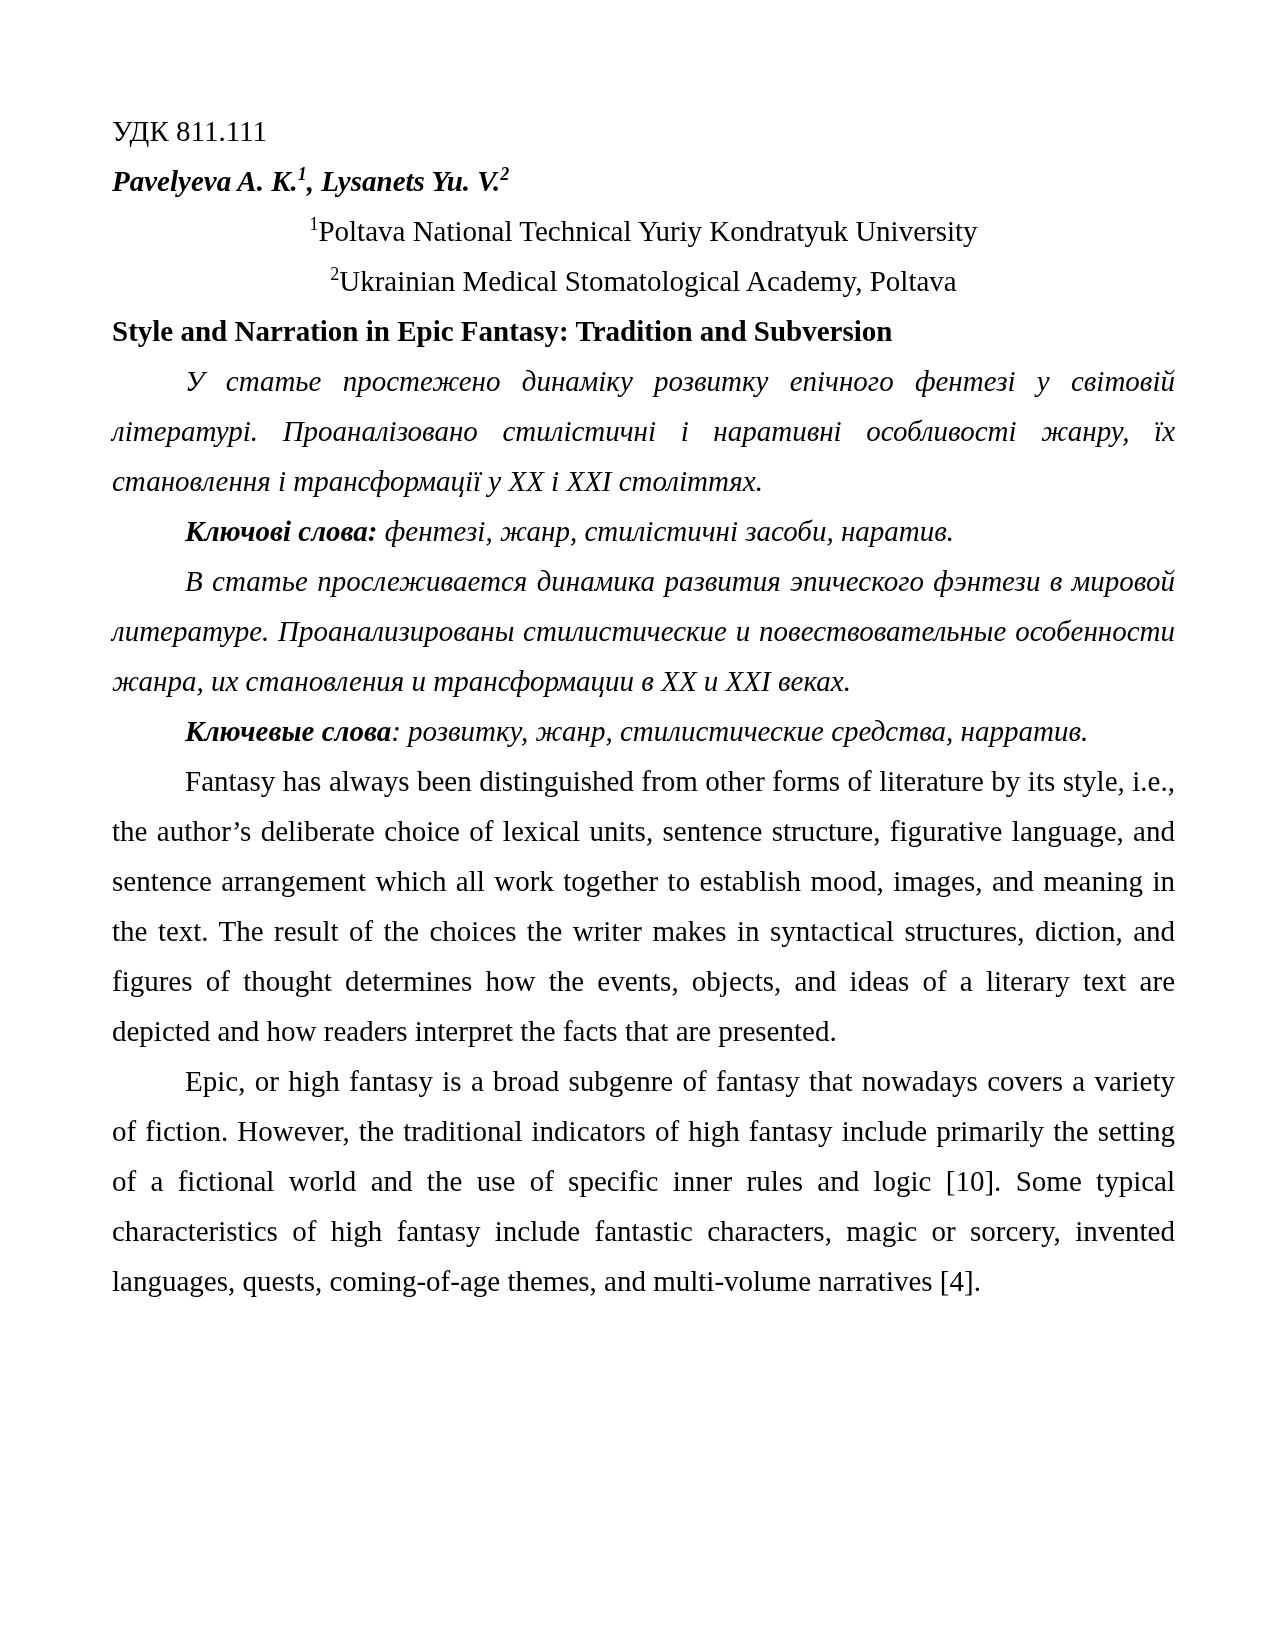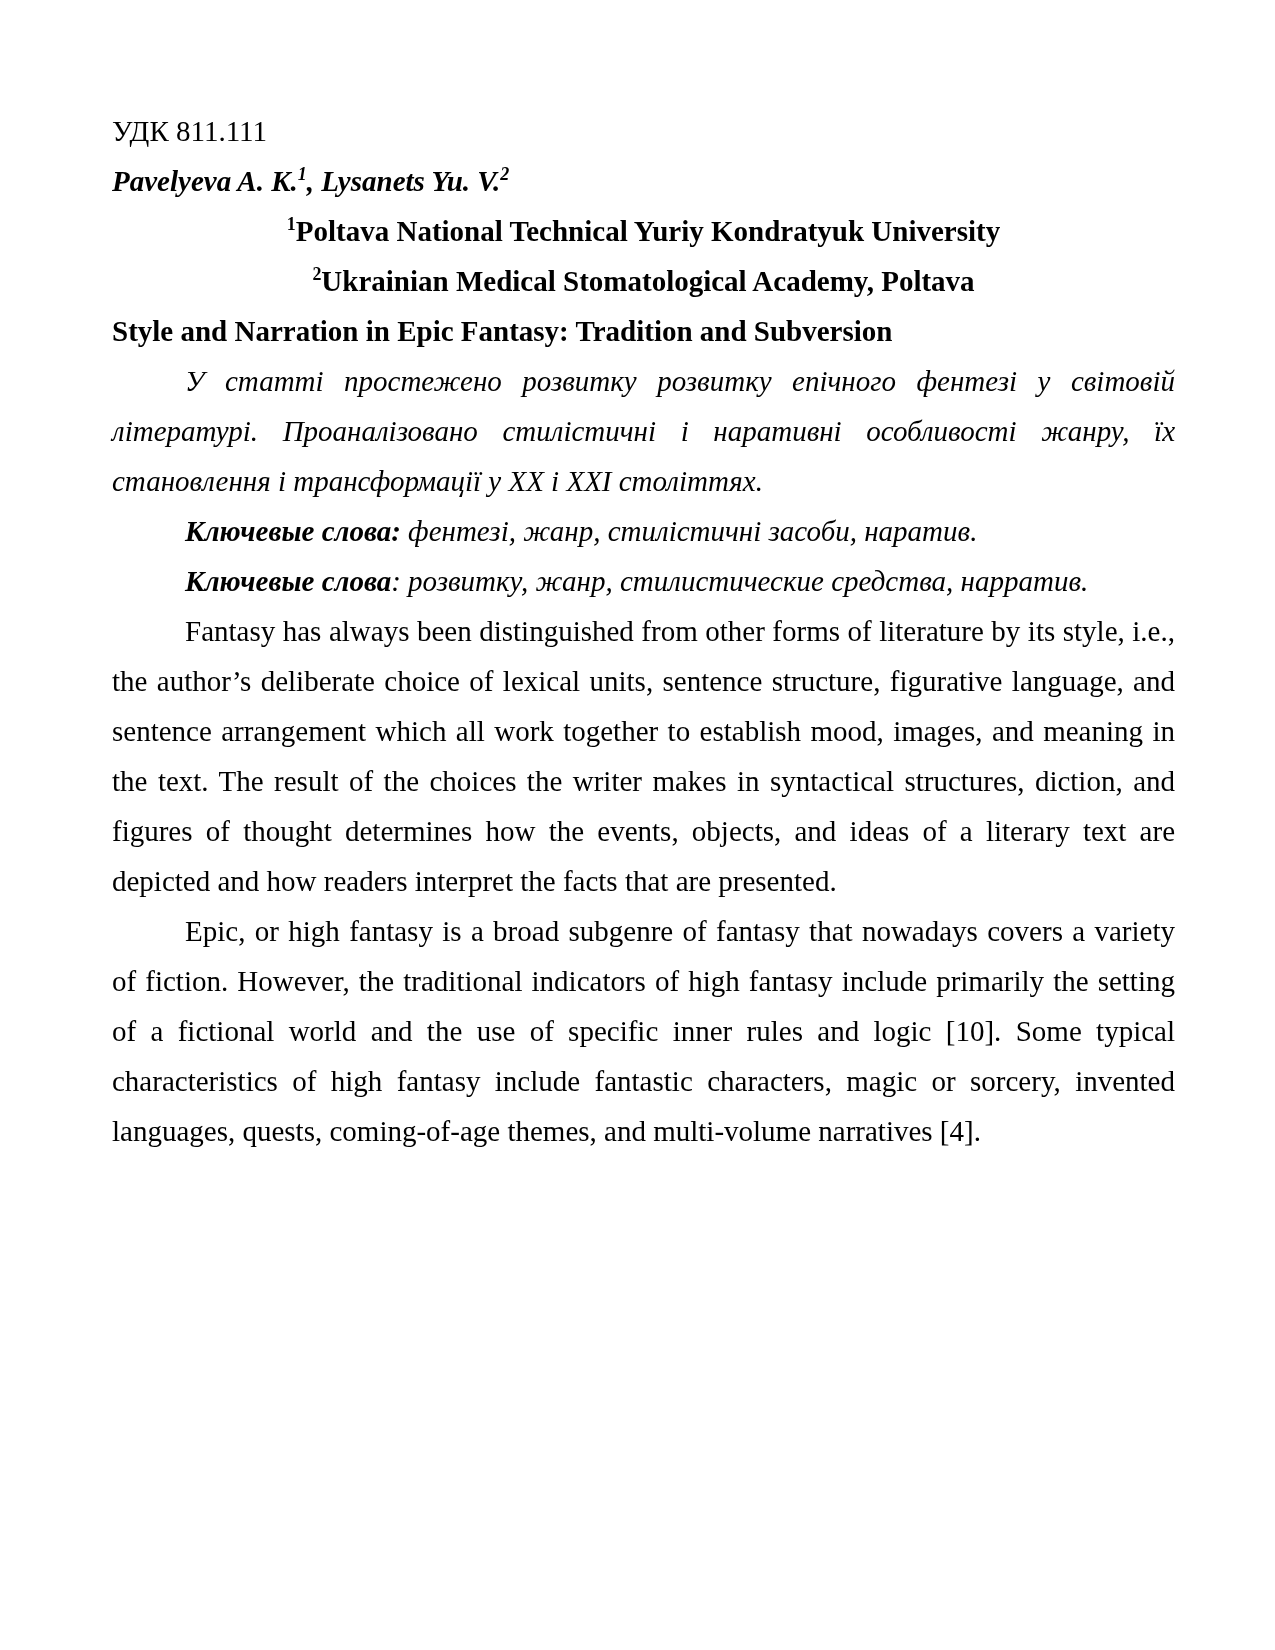--- a/index.html
+++ b/index.html
@@ -26,21 +26,21 @@
   .udc {
     text-align: left;
   }
   .authors {
     text-align: left;
     font-weight: bold;
     font-style: italic;
   }
   .affil {
     text-align: center;
-    font-weight: bold;
+    font-weight: normal;
   }
   .title {
     text-align: left;
     font-weight: bold;
   }
   .para {
     text-align: justify;
     text-indent: 73px;
   }
   .italic {
@@ -64,24 +64,25 @@
   <p class="udc">УДК 811.111</p>
 
   <p class="authors"><span>Pavelyeva A. K.</span><sup>1</sup><span>, </span><span>Lysanets Yu. V.</span><sup>2</sup></p>
 
   <p class="affil"><sup>1</sup><span>Poltava National Technical Yuriy Kondratyuk University</span></p>
 
   <p class="affil"><sup>2</sup><span>Ukrainian Medical Stomatological Academy, Poltava</span></p>
 
   <p class="title">Style and Narration in Epic Fantasy: Tradition and Subversion</p>
 
-  <p class="para italic">У статті простежено розвитку розвитку епічного фентезі у світовій літературі. Проаналізовано стилістичні і наративні особливості жанру, їх становлення і трансформації у XX і XXI століттях.</p>
+  <p class="para italic">У статье простежено динаміку розвитку епічного фентезі у світовій літературі. Проаналізовано стилістичні і наративні особливості жанру, їх становлення і трансформації у XX і XXI століттях.</p>
 
-  <p class="para italic"><span class="kw-label">Ключевые слова:</span><span> фентезі, жанр, стилістичні засоби, наратив.</span></p>
+  <p class="para italic"><span class="kw-label">Ключові слова:</span><span> фентезі, жанр, стилістичні засоби, наратив.</span></p>
 
+  <p class="para italic">В статье прослеживается динамика развития эпического фэнтези в мировой литературе. Проанализированы стилистические и повествовательные особенности жанра, их становления и трансформации в XX и XXI веках.</p>
 
   <p class="para italic"><span class="kw-label">Ключевые слова</span><span>: розвитку, жанр, стилистические средства, нарратив.</span></p>
 
 
 
   <p class="para">Fantasy has always been distinguished from other forms of literature by its style, i.e., the author’s deliberate choice of lexical units, sentence structure, figurative language, and sentence arrangement which all work together to establish mood, images, and meaning in the text. The result of the choices the writer makes in syntactical structures, diction, and figures of thought determines how the events, objects, and ideas of a literary text are depicted and how readers interpret the facts that are presented.</p>
 
   <p class="para">Epic, or high fantasy is a broad subgenre of fantasy that nowadays covers a variety of fiction. However, the traditional indicators of high fantasy include primarily the setting of a fictional world and the use of specific inner rules and logic [10]. Some typical characteristics of high fantasy include fantastic characters, magic or sorcery, invented languages, quests, coming-of-age themes, and multi-volume narratives [4].</p>
 
 </div>

